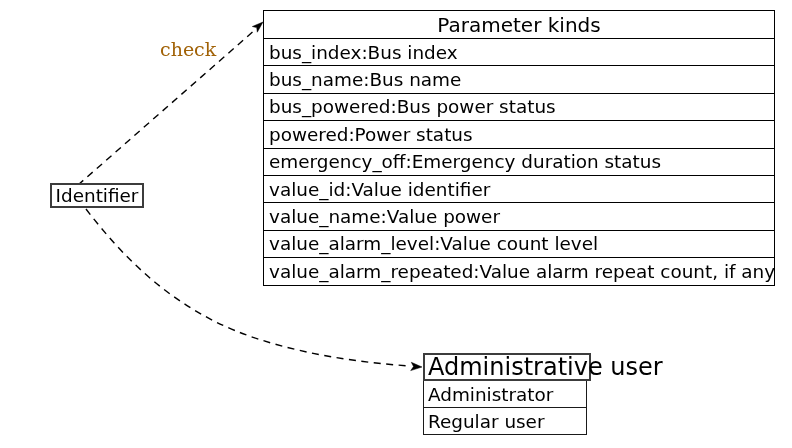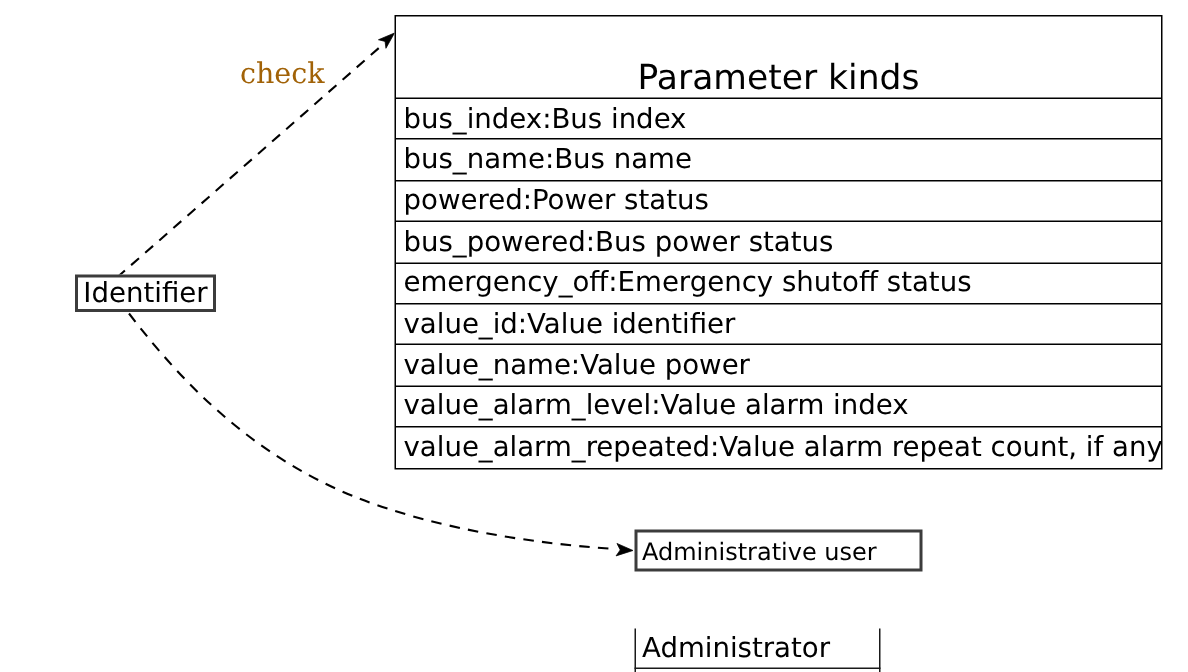--- a/index.html
+++ b/index.html
@@ -46,59 +46,57 @@
     position: absolute;
     left: 263px; top: 10px;
     width: 512px;
     box-sizing: border-box;
     border: 1.3px solid #000000;
     background: #ffffff;
   }
   .pt-header {
     height: 27px;
     display: flex; align-items: center; justify-content: center;
-    font-size: 23px;
+    font-size: 20px;
     white-space: nowrap;
-    margin-top: 27px;
   }
   .pt-row {
     height: 26.4px;
     border-top: 1px solid #000000;
     display: flex; align-items: center;
     padding-left: 5px;
     font-size: 18.4px;
     white-space: nowrap;
     overflow: hidden;
   }
 
   #admin-header {
     position: absolute;
     left: 423px; top: 353px;
-    width: 192px; height: 28px;
+    width: 168px; height: 28px;
     box-sizing: border-box;
     border: 2px solid #3c3c3c;
     background: #ffffff;
     display: flex; align-items: center;
     padding-left: 3px;
-    font-size: 16px;
+    font-size: 24px;
     white-space: nowrap;
   }
   .admin-row {
     position: absolute;
     left: 423px;
     width: 164px; height: 27px;
     box-sizing: border-box;
     border: 1.4px solid #1a1a1a;
     border-top: none;
     background: #ffffff;
     display: flex; align-items: center;
     padding-left: 4px;
     font-size: 18.4px;
     white-space: nowrap;
-    margin-top: 38px;
   }
   #admin-row-1 { top: 381px; }
   #admin-row-2 { top: 408px; text-align: center; }
 </style>
 </head>
 <body>
 
 <div id="stage">
 
   <svg id="edges-layer" viewBox="0 0 792 448" xmlns="http://www.w3.org/2000/svg">
@@ -110,26 +108,26 @@
 
   <div class="edge-label" id="lbl-check">check</div>
 
 
   <div id="identifier-node">Identifier</div>
 
   <div id="param-table">
     <div class="pt-header">Parameter kinds</div>
     <div class="pt-row">bus_index:Bus index</div>
     <div class="pt-row">bus_name:Bus name</div>
+    <div class="pt-row">bus_powered:Bus power status</div>
     <div class="pt-row">powered:Power status</div>
-    <div class="pt-row">bus_powered:Bus power status</div>
-    <div class="pt-row">emergency_off:Emergency shutoff status</div>
+    <div class="pt-row">emergency_off:Emergency duration status</div>
     <div class="pt-row">value_id:Value identifier</div>
     <div class="pt-row">value_name:Value power</div>
-    <div class="pt-row">value_alarm_level:Value alarm index</div>
+    <div class="pt-row">value_alarm_level:Value count level</div>
     <div class="pt-row">value_alarm_repeated:Value alarm repeat count, if any</div>
   </div>
 
   <div id="admin-header">Administrative user</div>
   <div id="admin-row-1" class="admin-row">Administrator</div>
   <div id="admin-row-2" class="admin-row">Regular user</div>
 
 </div>
 
 </body></html>

